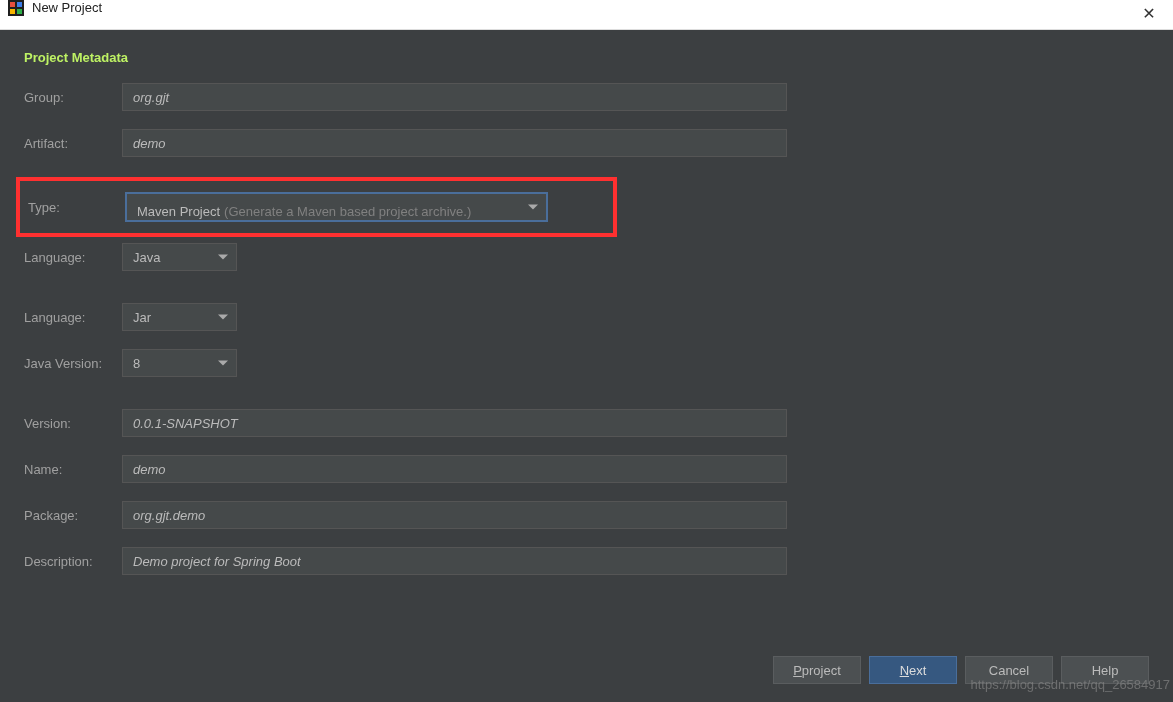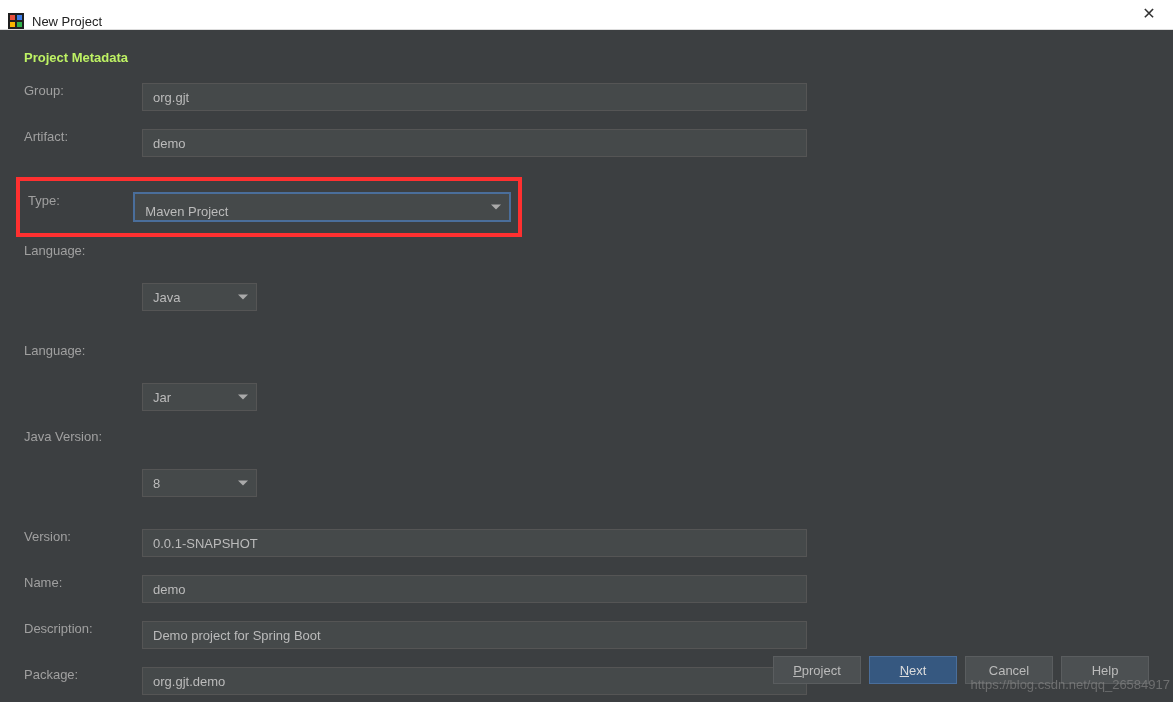--- a/index.html
+++ b/index.html
@@ -9,21 +9,21 @@
   background: #fff;
   width: 1173px;
   height: 702px;
   overflow: hidden;
 }
 .titlebar {
   height: 30px;
   background: #fff;
   border-bottom: 1px solid #ddd;
   display: flex;
-  align-items: flex-end;
+  align-items: flex-start;
   padding: 0 8px;
   position: relative;
 }
 .titlebar-icon {
   width: 16px; height: 16px;
   margin-right: 8px;
   display: inline-flex;
   align-items: center;
   justify-content: center;
 }
@@ -46,68 +46,68 @@
   position: relative;
 }
 .section-title {
   color: #bef264;
   font-weight: bold;
   font-size: 13px;
   margin-bottom: 18px;
 }
 .form-row {
   display: flex;
+  align-items: center;
   margin-bottom: 18px;
   min-height: 28px;
-  gap: 20px;
 }
 .form-label {
   width: 98px;
   color: #a0a0a0;
   font-size: 13px;
 }
 .text-input {
   flex: 0 0 665px;
   height: 28px;
   background: #45494a;
   border: 1px solid #555;
   color: #bbbbbb;
   padding: 0 10px;
   font-size: 13px;
   outline: none;
 }
-.text-input.wide { flex: 0 0 665px; }
+.text-input.wide { flex: 0 0 665px; font-style: italic; }
 .select-box {
   height: 28px;
   background: #45494a;
   border: 1px solid #555;
   color: #bbbbbb;
   padding: 0 28px 0 10px;
   font-size: 13px;
   position: relative;
   display: flex;
   align-items: center;
   cursor: pointer;
 }
-.select-box.small { width: 115px; margin-top: 40px; }
+.select-box.small { width: 115px; }
 .select-arrow {
   position: absolute;
   right: 8px;
   top: 50%;
   transform: translateY(-50%);
   width: 0; height: 0;
   border-left: 5px solid transparent;
   border-right: 5px solid transparent;
   border-top: 5px solid #aaa;
 }
 .type-row-box {
   border: 4px solid #ff3030;
   padding: 12px 8px 12px 8px;
   margin: -12px -8px 6px -8px;
-  width: 506px;
+  width: 601px;
 }
 .type-select {
   width: 421px;
   height: 28px;
   background: #45494a;
   border: 1px solid #4a6e9b;
   box-shadow: 0 0 0 1px #4a6e9b;
   color: #bbbbbb;
   padding: 8px 28px 0 10px;
   font-size: 13px;
@@ -184,20 +184,21 @@
     <input class="text-input wide" value="demo" style="">
   </div>
 
   <div class="spacer"></div>
 
   <div class="type-row-box">
     <div class="form-row" style="margin-bottom:0">
       <div class="form-label">Type:</div>
       <div class="type-select">
         <span class="type-main">Maven Project</span>
+        <span class="type-hint">(Generate a Maven based project archive.)</span>
         <span class="select-arrow"></span>
       </div>
     </div>
   </div>
 
   <div class="form-row">
     <div class="form-label">Language:</div>
     <div class="select-box small">
       <span>Java</span>
       <span class="select-arrow"></span>
@@ -228,27 +229,27 @@
     <div class="form-label">Version:</div>
     <input class="text-input wide" value="0.0.1-SNAPSHOT" style="">
   </div>
 
   <div class="form-row">
     <div class="form-label">Name:</div>
     <input class="text-input wide" value="demo" style="">
   </div>
 
   <div class="form-row">
+    <div class="form-label">Package:</div>
+    <input class="text-input wide" value="org.gjt.demo" style="">
+  </div>
+
+  <div class="form-row">
     <div class="form-label">Description:</div>
     <input class="text-input wide" value="Demo project for Spring Boot" style="">
-  </div>
-
-  <div class="form-row">
-    <div class="form-label">Package:</div>
-    <input class="text-input wide" value="org.gjt.demo" style="">
   </div>
 
   <div class="button-bar">
     <div class="btn">
       <span style="text-decoration:underline">P</span>
         <span>project</span>
     </div>
     <div class="btn primary">
       <span style="text-decoration:underline">N</span>
         <span>ext</span>

